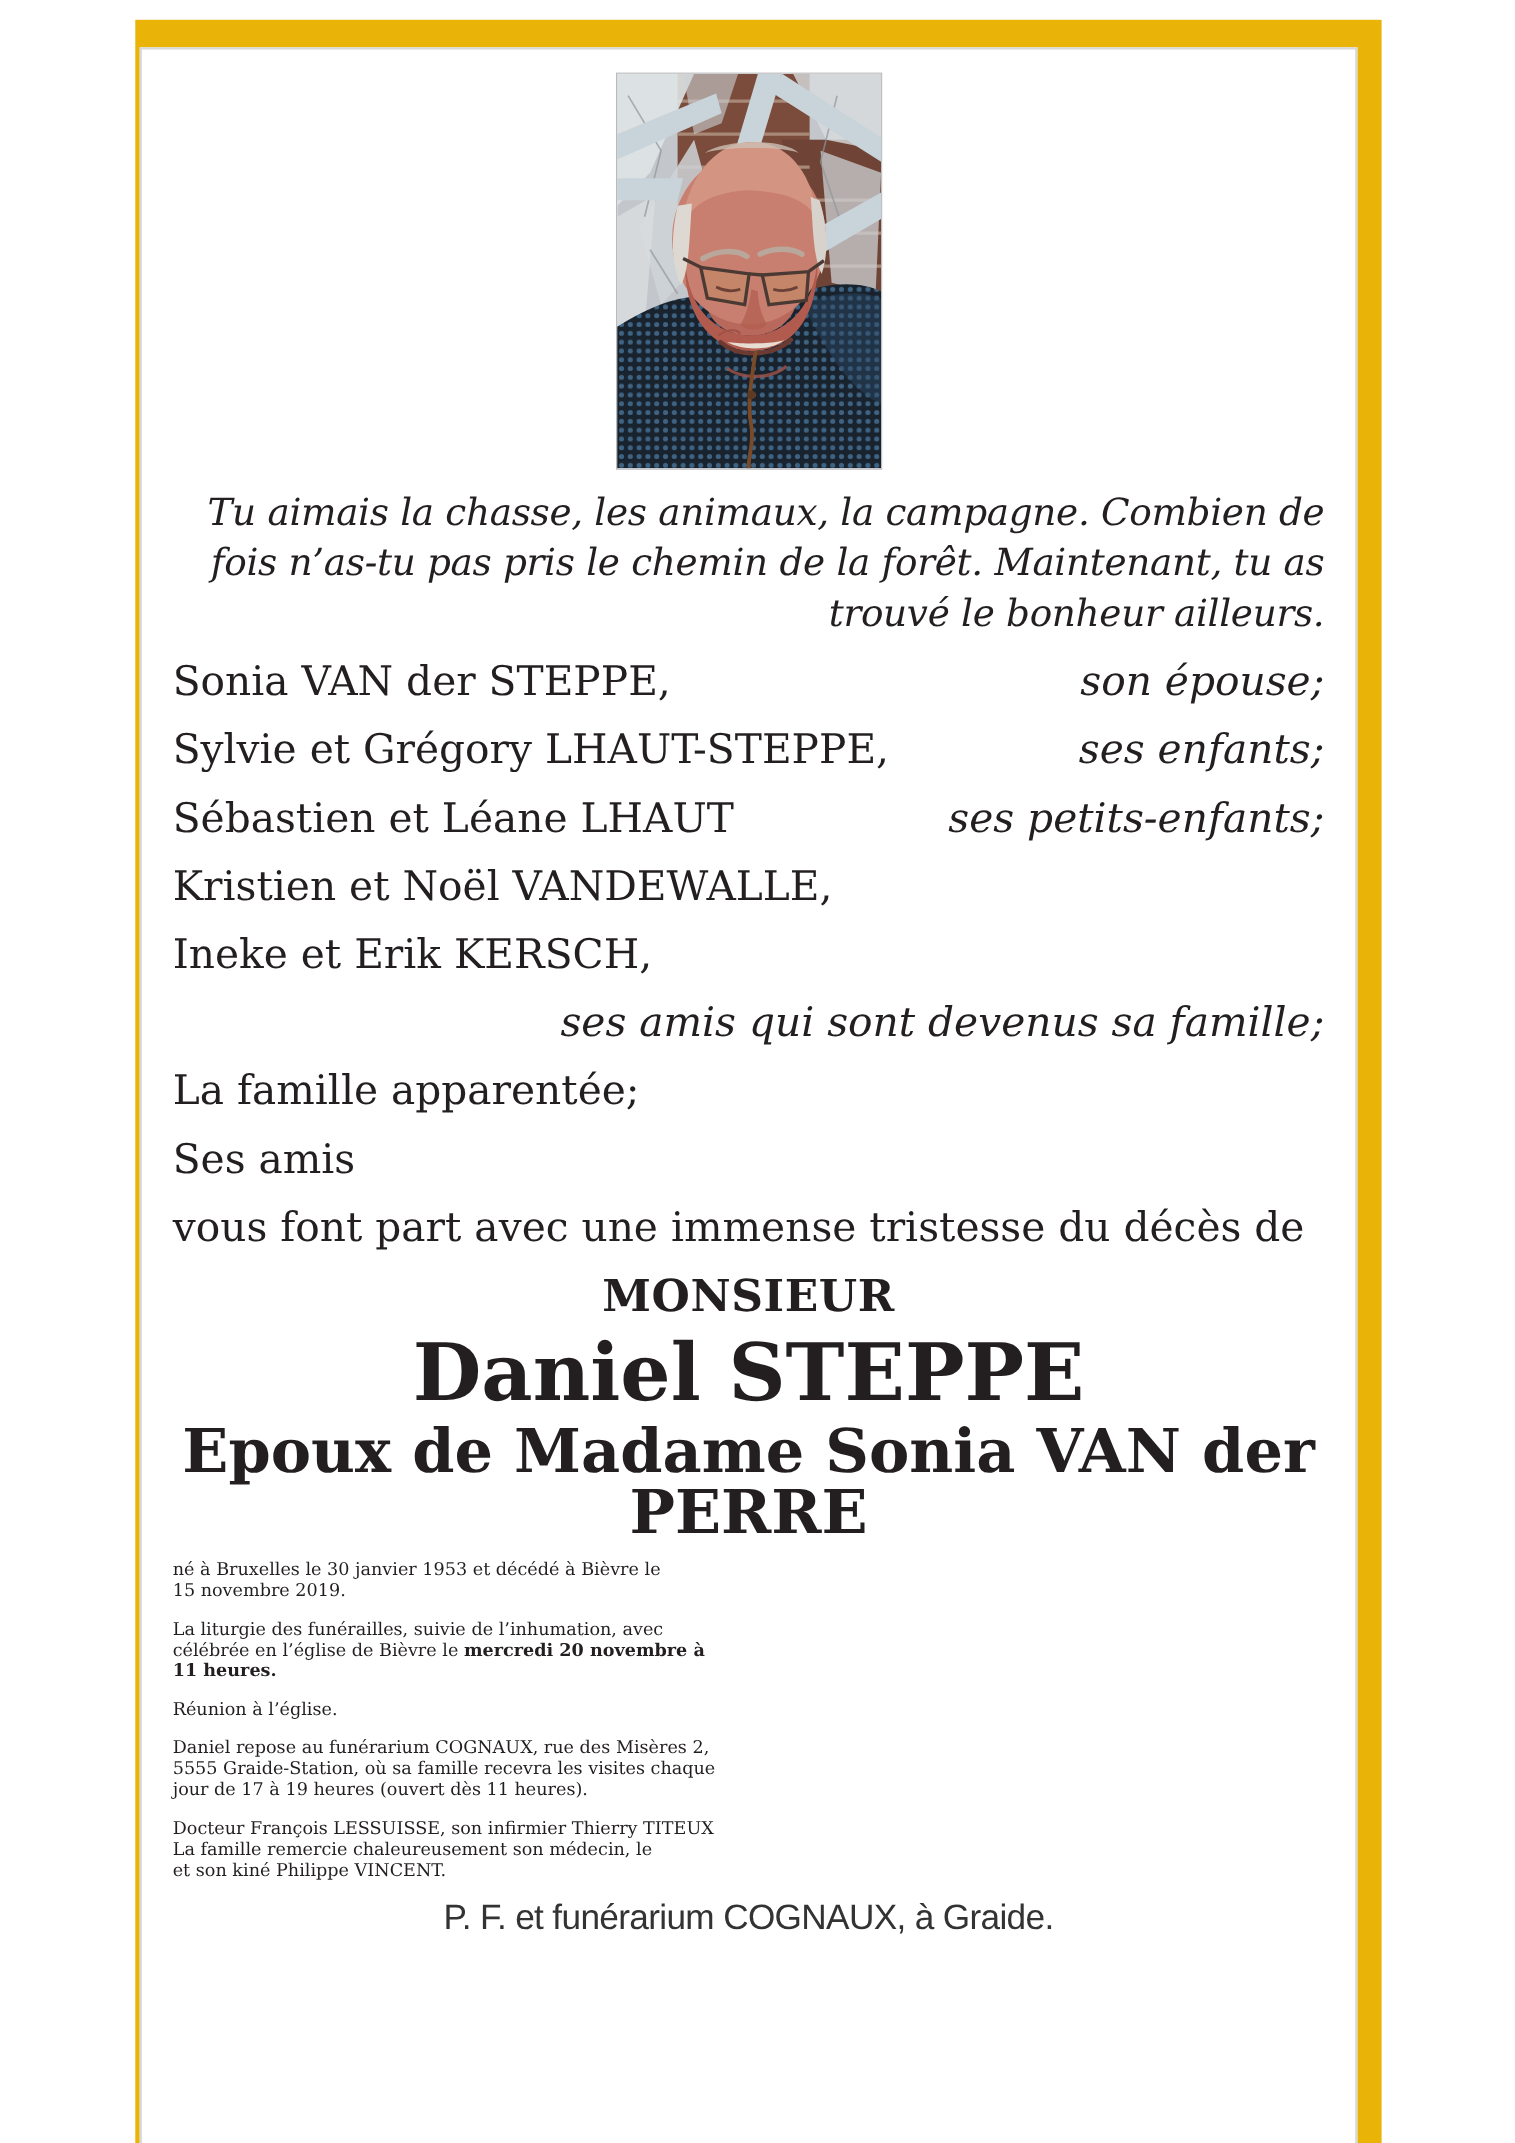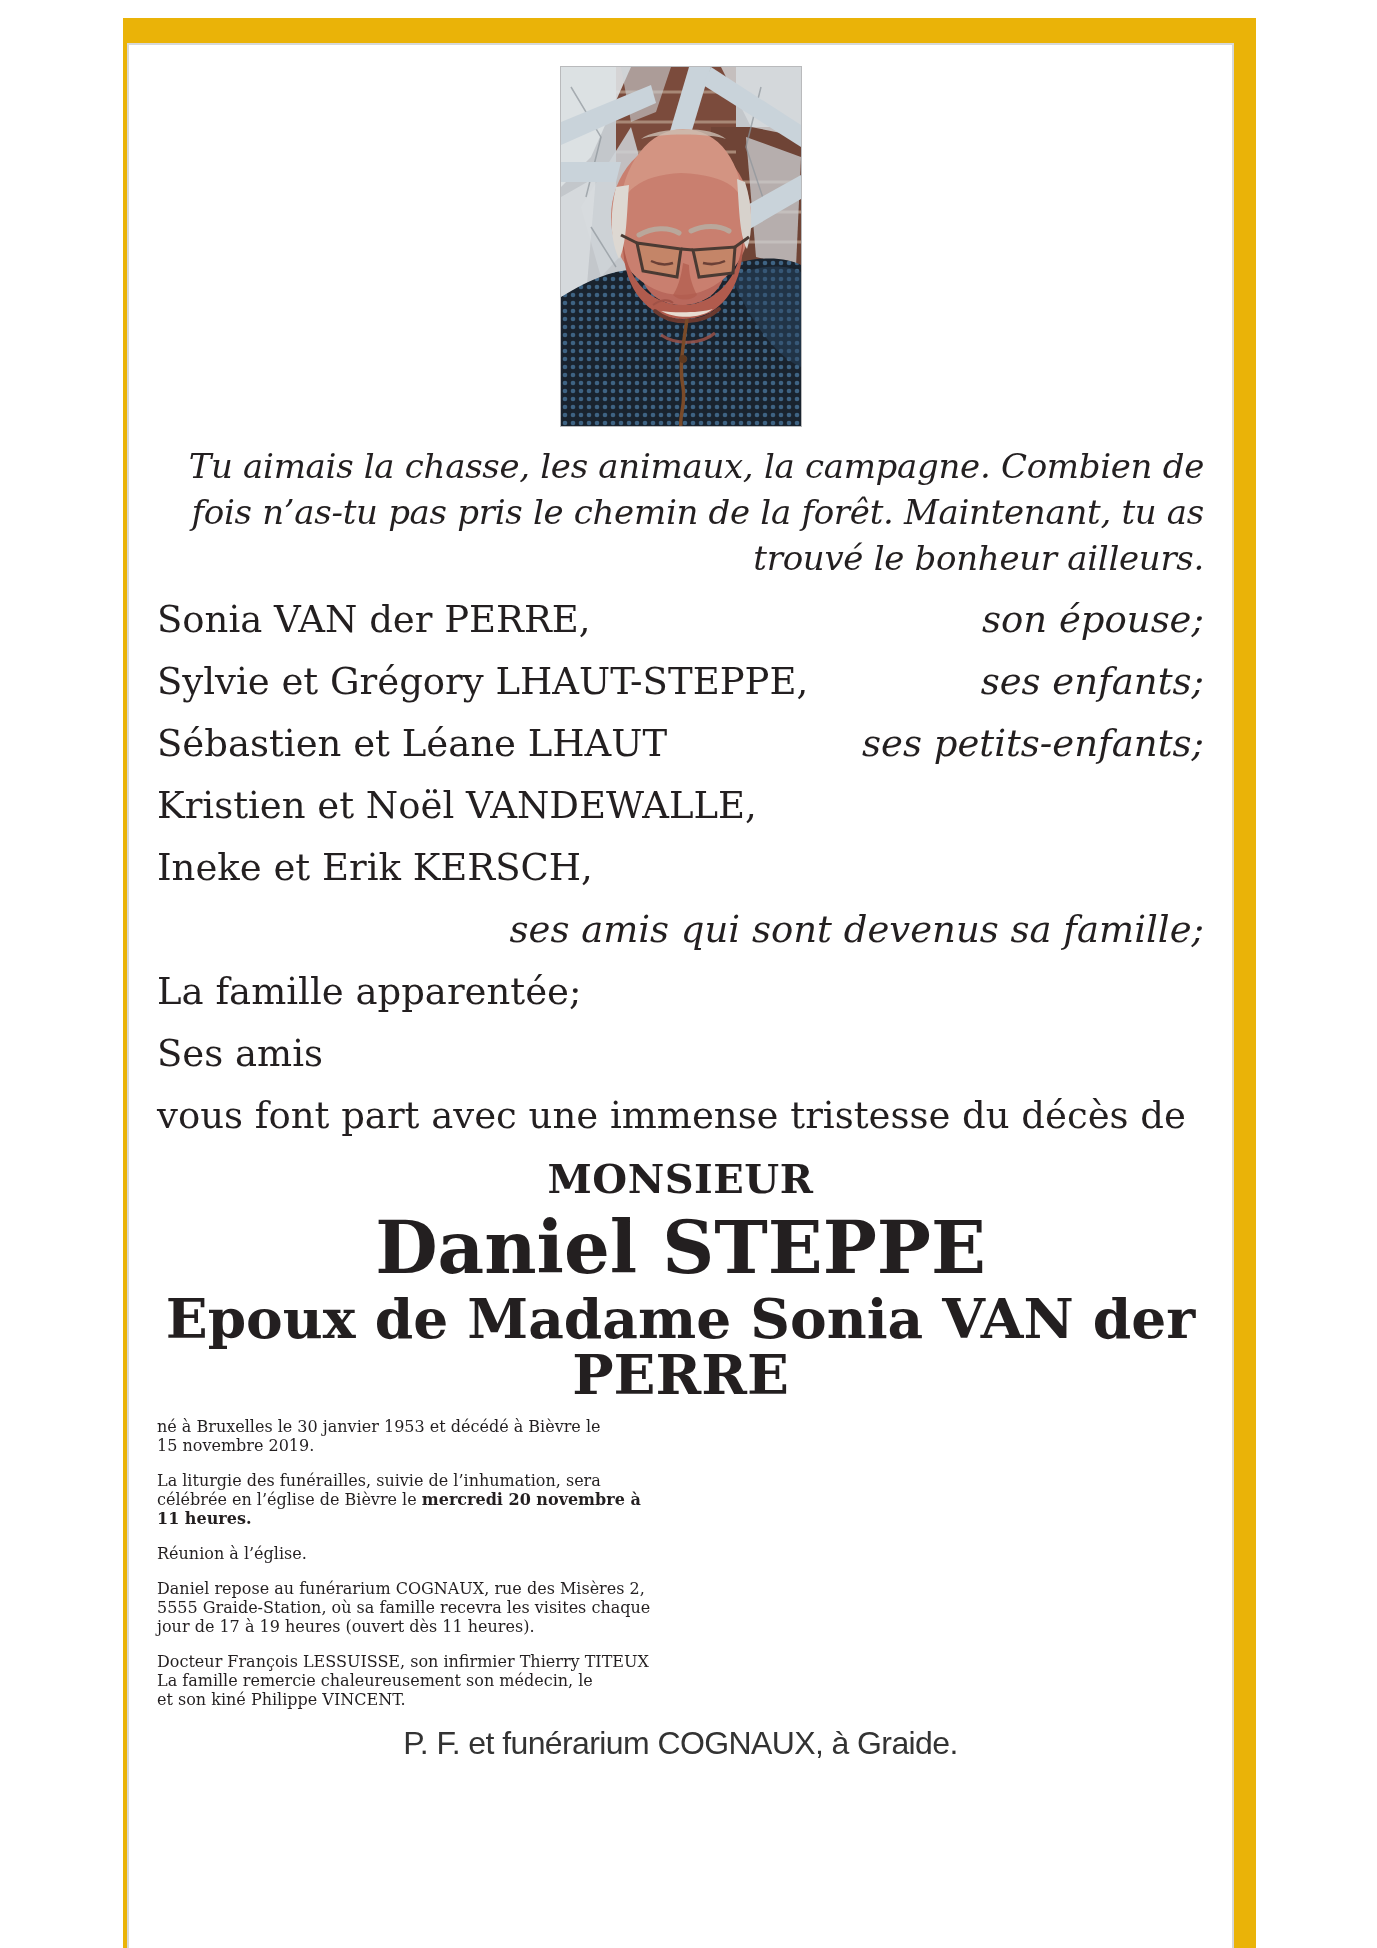--- a/index.html
+++ b/index.html
@@ -197,21 +197,21 @@
     </div>
 
     <div class="epitaph">
       <div>Tu aimais la chasse, les animaux, la campagne. Combien de</div>
       <div>fois n’as-tu pas pris le chemin de la forêt. Maintenant, tu as</div>
       <div>trouvé le bonheur ailleurs.</div>
     </div>
 
     <div class="mourners">
       <div class="mourner-row">
-        <span class="mourner-name">Sonia VAN der PERRE,</span>
+        <span class="mourner-name">Sonia VAN der STEPPE,</span>
         <span class="mourner-relation">son épouse;</span>
       </div>
       <div class="mourner-row">
         <span class="mourner-name">Sylvie et Grégory LHAUT-STEPPE,</span>
         <span class="mourner-relation">ses enfants;</span>
       </div>
       <div class="mourner-row">
         <span class="mourner-name">Sébastien et Léane LHAUT</span>
         <span class="mourner-relation">ses petits-enfants;</span>
       </div>
@@ -234,21 +234,21 @@
     <div class="spouse-subtitle">Epoux de Madame Sonia VAN der PERRE</div>
 
     <p class="para first">
       </p>
       <div>né à Bruxelles le 30 janvier 1953 et décédé à Bièvre le</div>
       <div>15 novembre 2019.</div>
     <p></p>
 
     <p class="para">
       </p>
-      <div>La liturgie des funérailles, suivie de l’inhumation, sera</div>
+      <div>La liturgie des funérailles, suivie de l’inhumation, avec</div>
       <div><span>célébrée en l’église de Bièvre le </span><span class="b">mercredi 20 novembre à</span></div>
       <div class="b">11 heures.</div>
     <p></p>
 
     <p class="para">
       </p>
       <div>Réunion à l’église.</div>
     <p></p>
 
     <p class="para">

